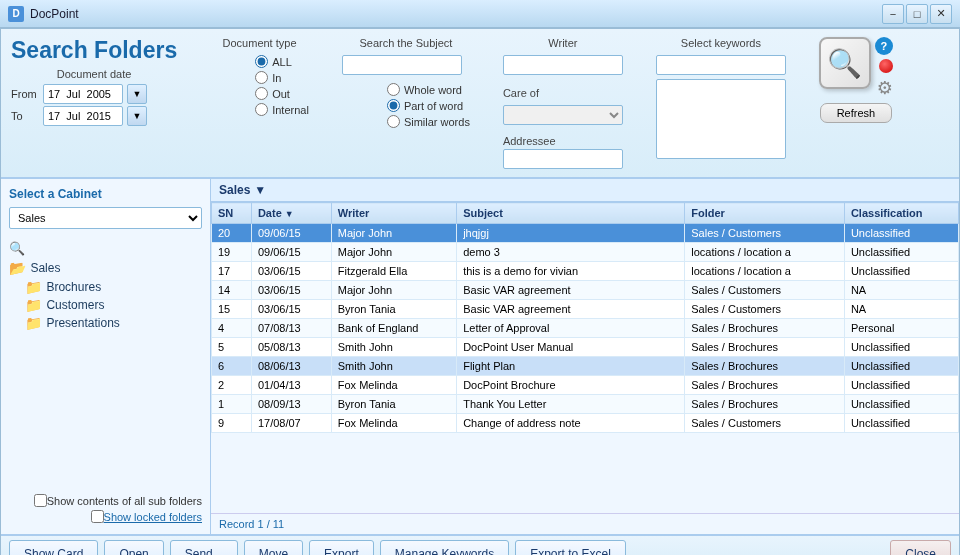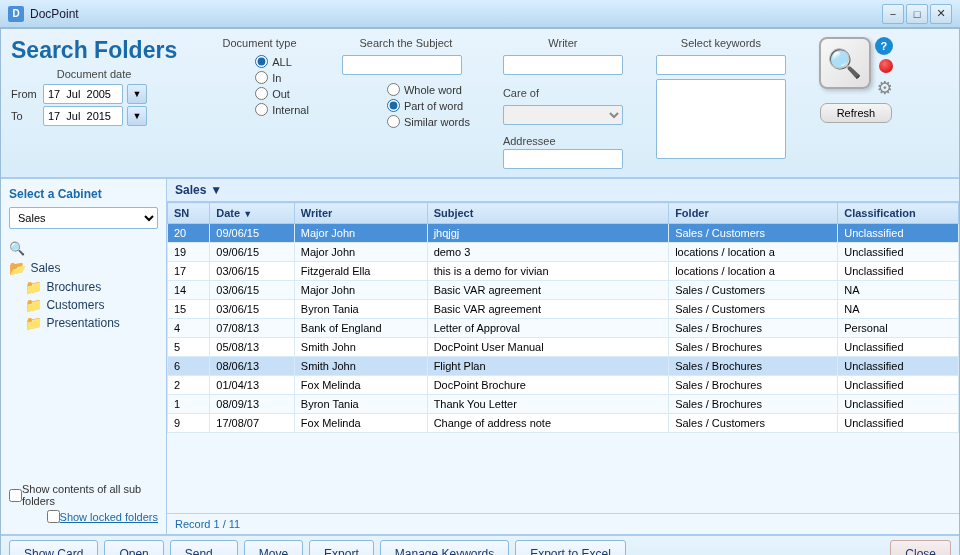--- a/index.html
+++ b/index.html
@@ -154,21 +154,21 @@
     }
 
     
     .content-area {
       display: flex;
       height: 355px;
     }
 
     
     .left-panel {
-      width: 166px;
+      width: 210px;
       border-right: 1px solid #aaccee;
       background: #eff7ff;
       padding: 8px;
       display: flex;
       flex-direction: column;
     }
     .panel-title { font-size: 12px; color: #1a6aaa; font-weight: bold; margin-bottom: 6px; }
     .cabinet-dropdown {
       width: 100%;
       height: 22px;

